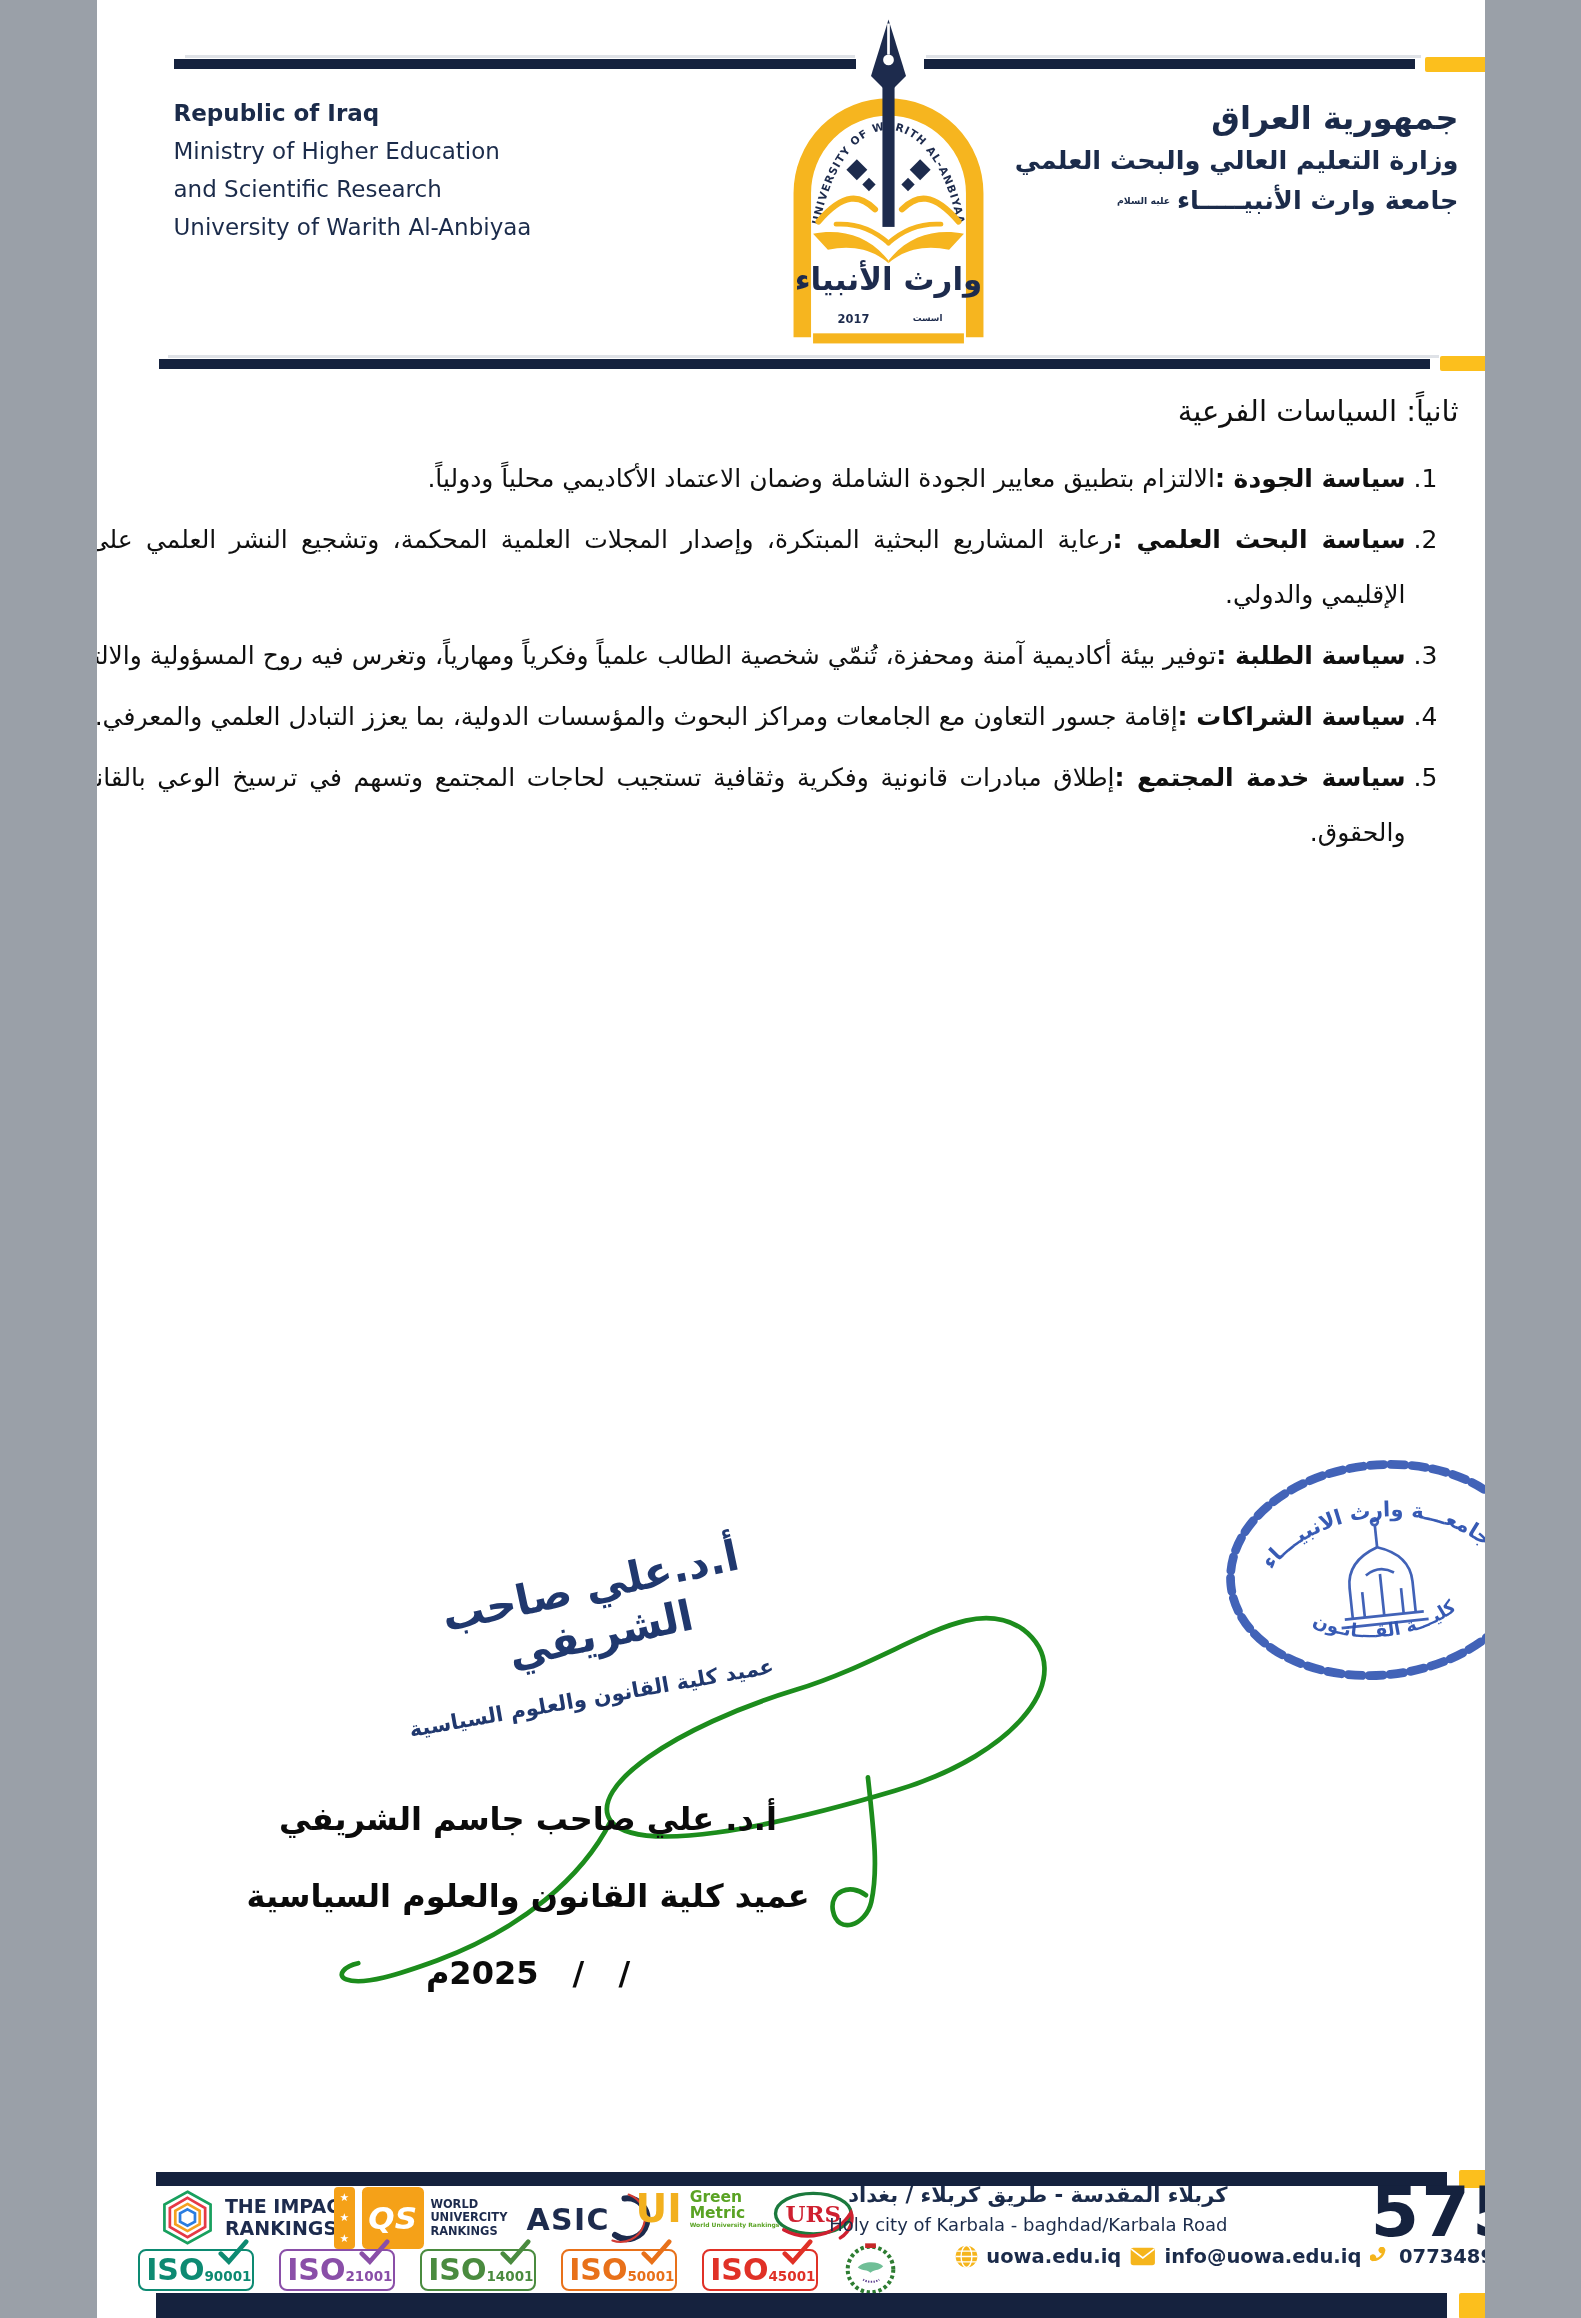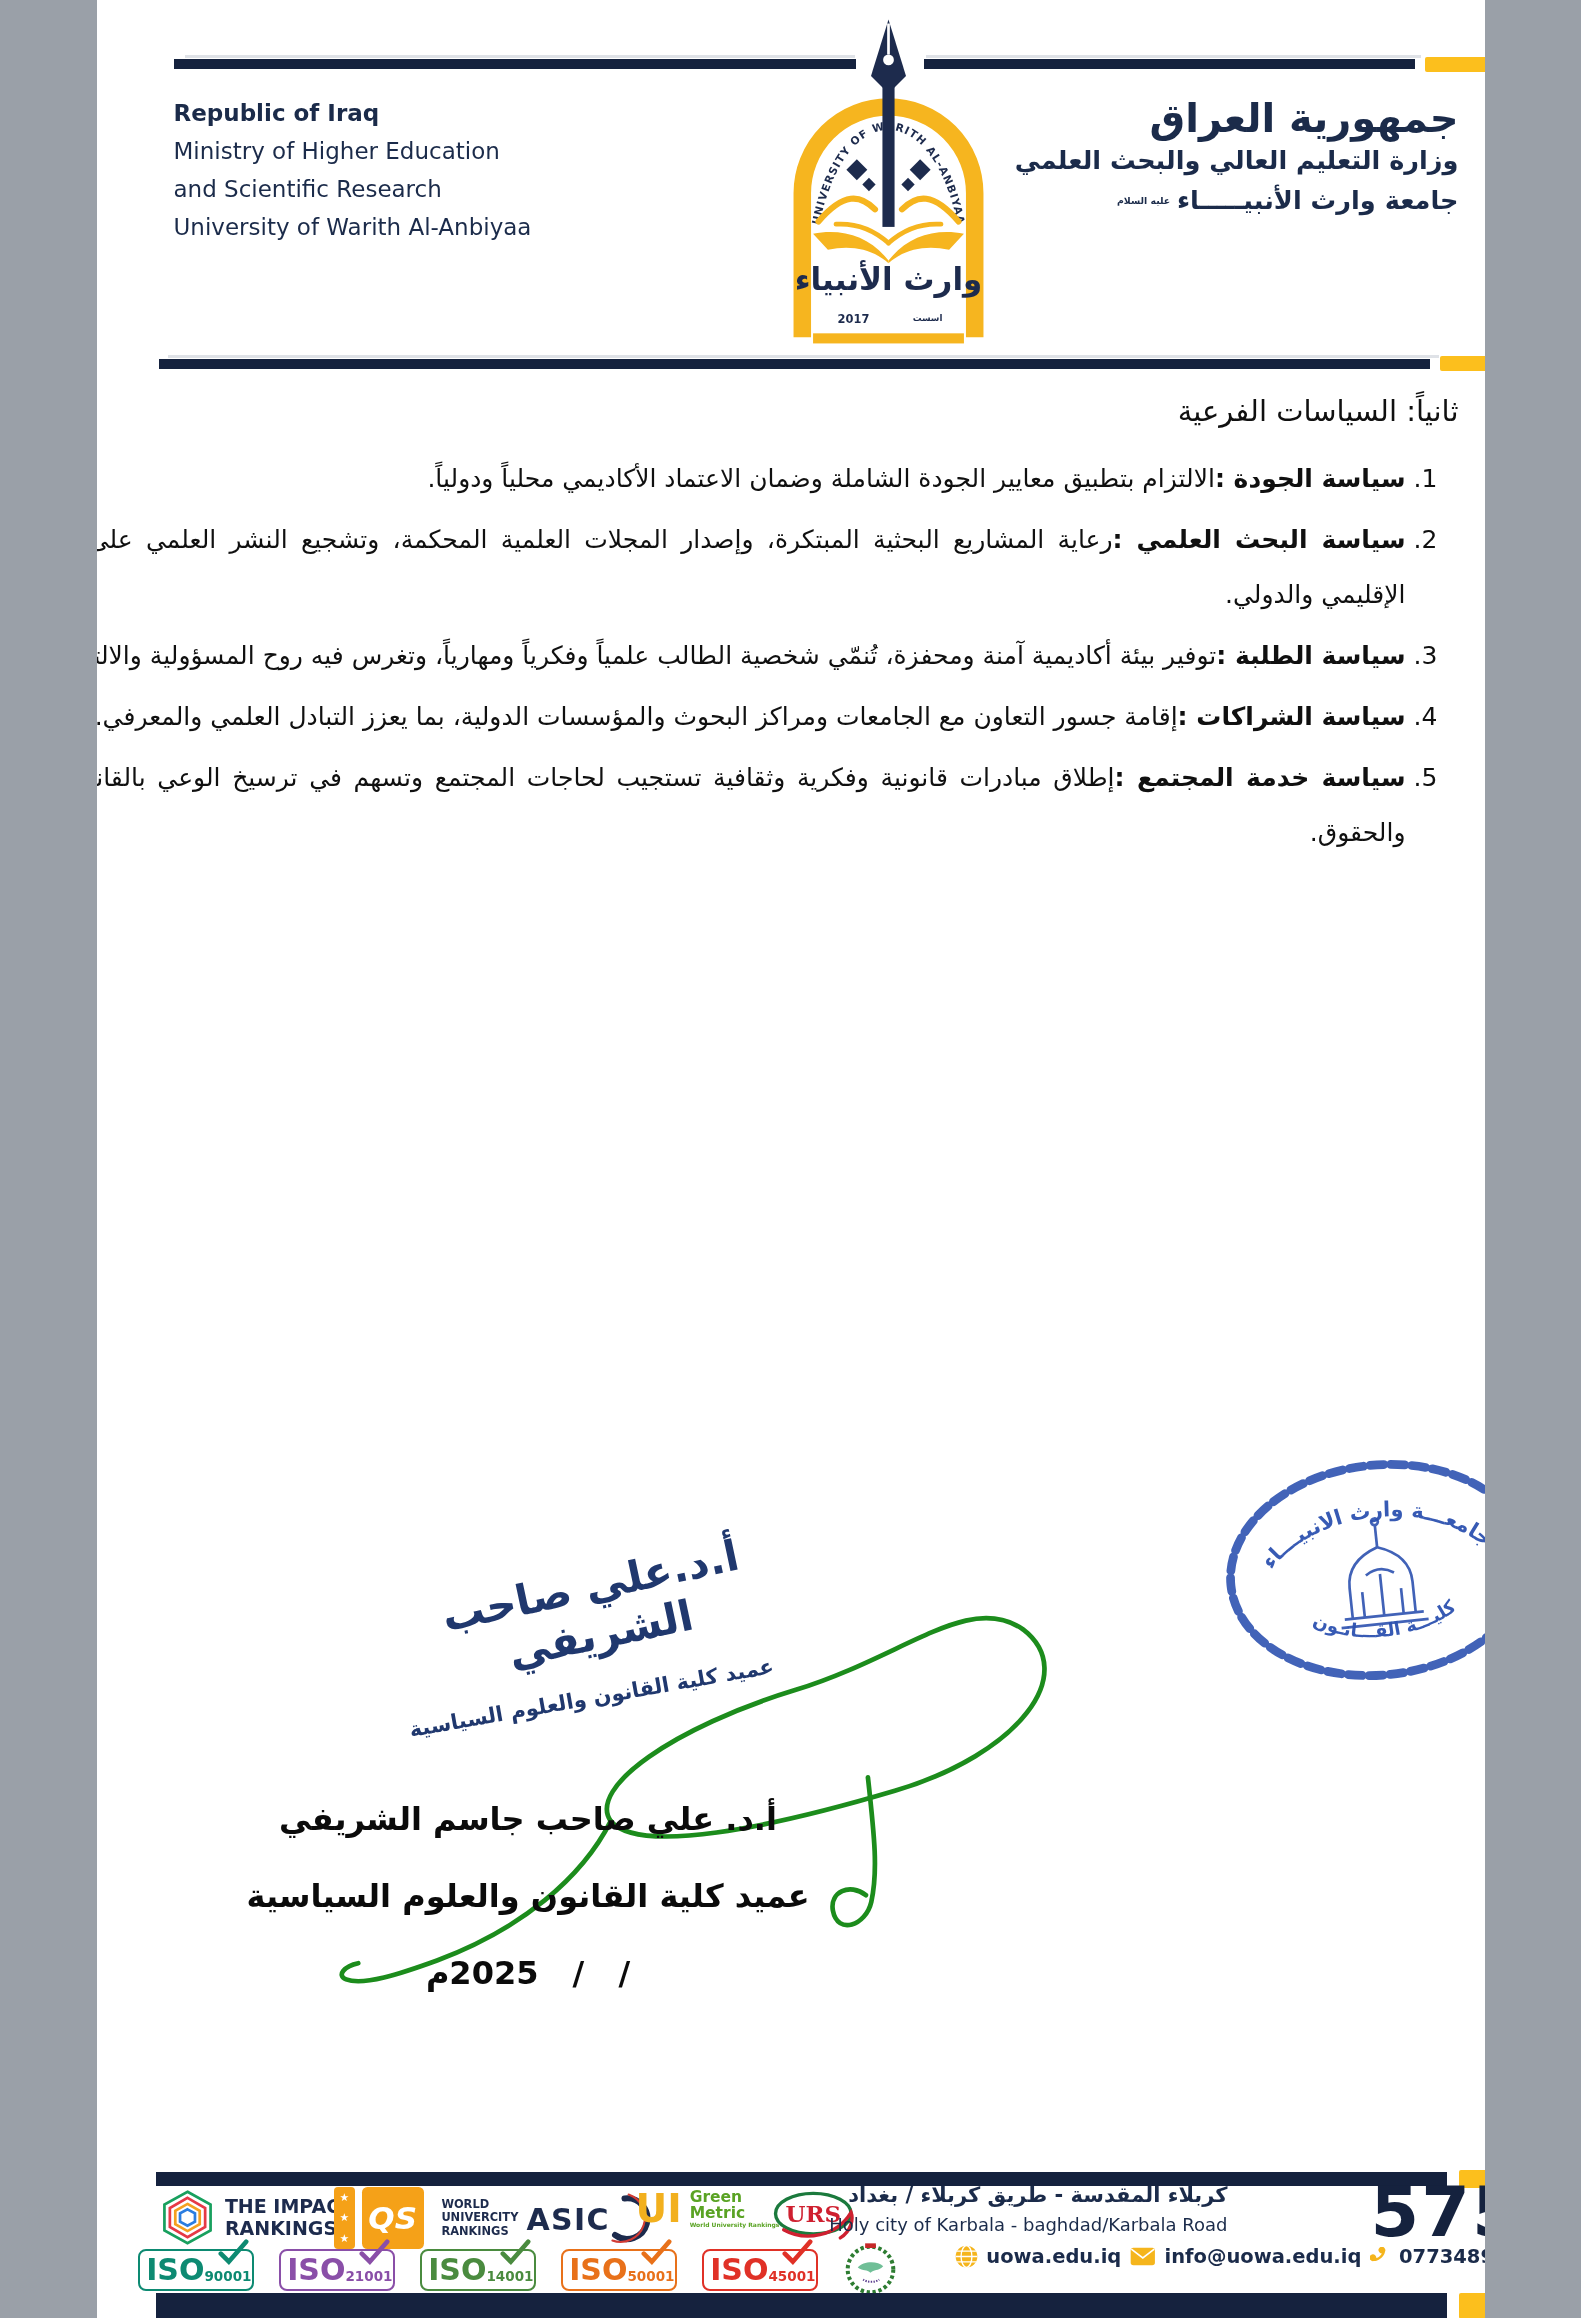--- a/index.html
+++ b/index.html
@@ -7,21 +7,21 @@
         font-family:"DejaVu Sans", sans-serif;overflow:hidden;}
   .abs{position:absolute;}
   .navy-bg{background:#15223e;}
   .yellow-bg{background:#fcbf1d;border-radius:2px;}
   .gray-bg{background:#c9cacd;border-radius:2px;}
 
   
   .hdr-en{left:77px;top:94px;font-size:23px;line-height:38px;color:#1b2b4a;}
   .hdr-en .b{font-weight:bold;}
   .hdr-ar{right:26px;top:96px;text-align:right;color:#1b2b4a;direction:rtl;}
-  .hdr-ar .l1{font-size:40px;font-weight:bold;line-height:44px;}
+  .hdr-ar .l1{font-size:32px;font-weight:bold;line-height:44px;}
   .hdr-ar .l2{font-size:25.6px;line-height:40px;font-weight:600;}
   .hdr-ar .l3{font-size:25.6px;line-height:40px;font-weight:600;}
   .honorific{font-size:9.4px;font-weight:bold;display:inline-block;margin-right:6.7px;transform:translateY(-5.4px);}
 
   
   .content{right:26px;top:394px;width:1478px;direction:rtl;color:#101010;}
   .content h2{font-size:29px;margin:0 0 23px 0;font-weight:normal;}
   .content ol{margin:0;padding:0 53px 0 0;font-size:25px;line-height:55px;text-align:justify;}
   .content li{margin-bottom:6px;}
   .content li b{font-weight:bold;}
@@ -189,21 +189,21 @@
     </div>
   </div>
 
   <div class="abs logo-row" style="left:237px;top:2187px;gap:6.7px;">
     <div style="width:21.5px;height:62px;background:#f5a118;border-radius:4px;display:flex;flex-direction:column;align-items:center;justify-content:space-around;color:#fff;font-size:10.8px;">
         <span>★</span>
         <span>★</span>
         <span>★</span>
       </div>
     <div style="width:62px;height:62px;background:#f5a118;border-radius:5.4px;display:flex;align-items:center;justify-content:center;color:#fff;font-size:31px;font-weight:bold;font-style:italic;">QS</div>
-    <div class="rk-text" style="font-size:11.4px;margin-left:11px;">
+    <div class="rk-text" style="font-size:11.4px;">
       <div>WORLD</div>
       <div>UNIVERCITY</div>
       <div>RANKINGS</div>
     </div>
   </div>
 
   <div class="abs logo-row" style="left:430px;top:2193px;gap:1.3px;">
     <span style="font-size:30px;font-weight:bold;color:#1d2b4d;letter-spacing:1.3px;">ASIC</span>
     <svg width="42" height="53" viewBox="0 0 62 78">
       <path d="M20,8 A30,30 0 1 1 6,62" fill="none" stroke="#1d2b4d" stroke-width="9" stroke-linecap="round"></path>

